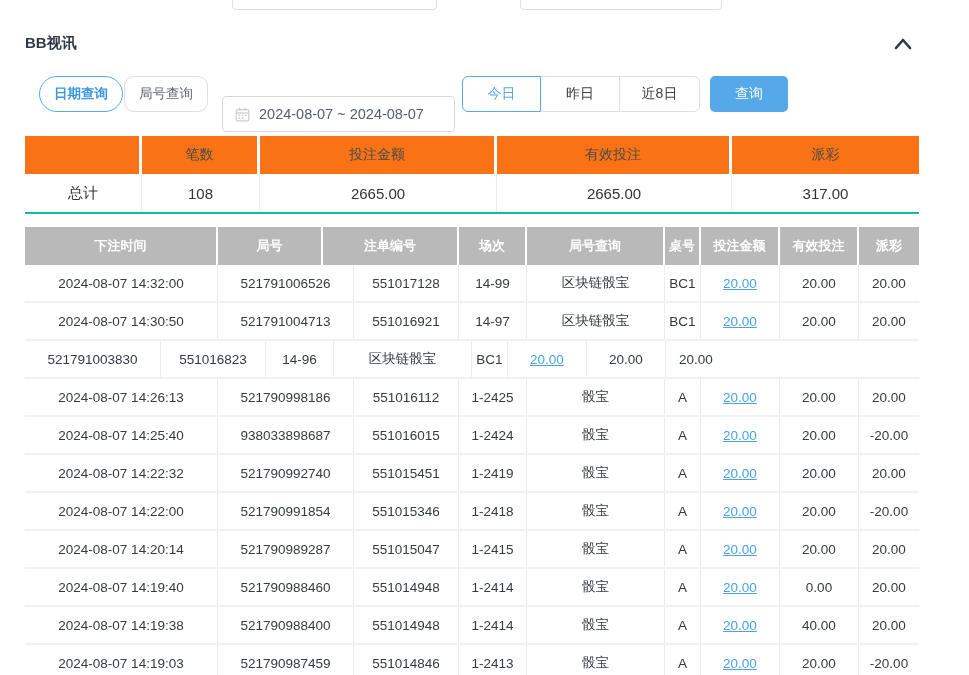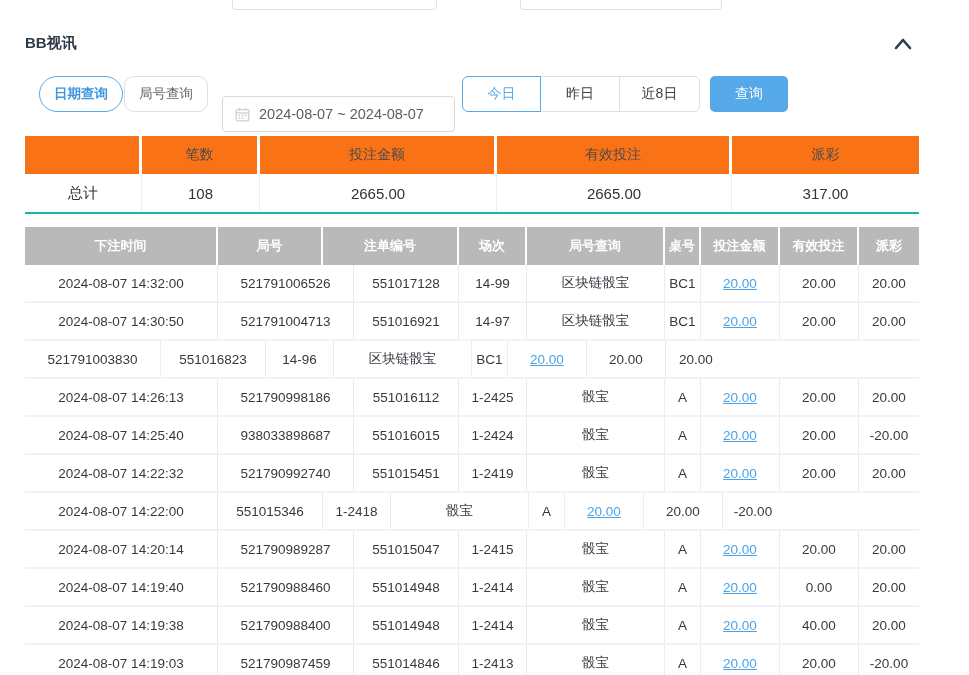--- a/index.html
+++ b/index.html
@@ -211,20 +211,21 @@
           <div class="cell" style="width: 138px;">骰宝</div>
           <div class="cell" style="width: 36px;">A</div>
           <div class="cell" style="width: 79px;">
             <span class="amount-link">20.00</span>
           </div>
           <div class="cell" style="width: 79px;">20.00</div>
           <div class="cell" style="width: 60px;">20.00</div>
         </div>
         <div class="trow">
           <div class="cell" style="width: 193px;">2024-08-07 14:22:00</div>
+          <div class="cell" style="width: 136px;">521790991854</div>
           <div class="cell" style="width: 105px;">551015346</div>
           <div class="cell" style="width: 68px;">1-2418</div>
           <div class="cell" style="width: 138px;">骰宝</div>
           <div class="cell" style="width: 36px;">A</div>
           <div class="cell" style="width: 79px;">
             <span class="amount-link">20.00</span>
           </div>
           <div class="cell" style="width: 79px;">20.00</div>
           <div class="cell neg" style="width: 60px;">-20.00</div>
         </div>

